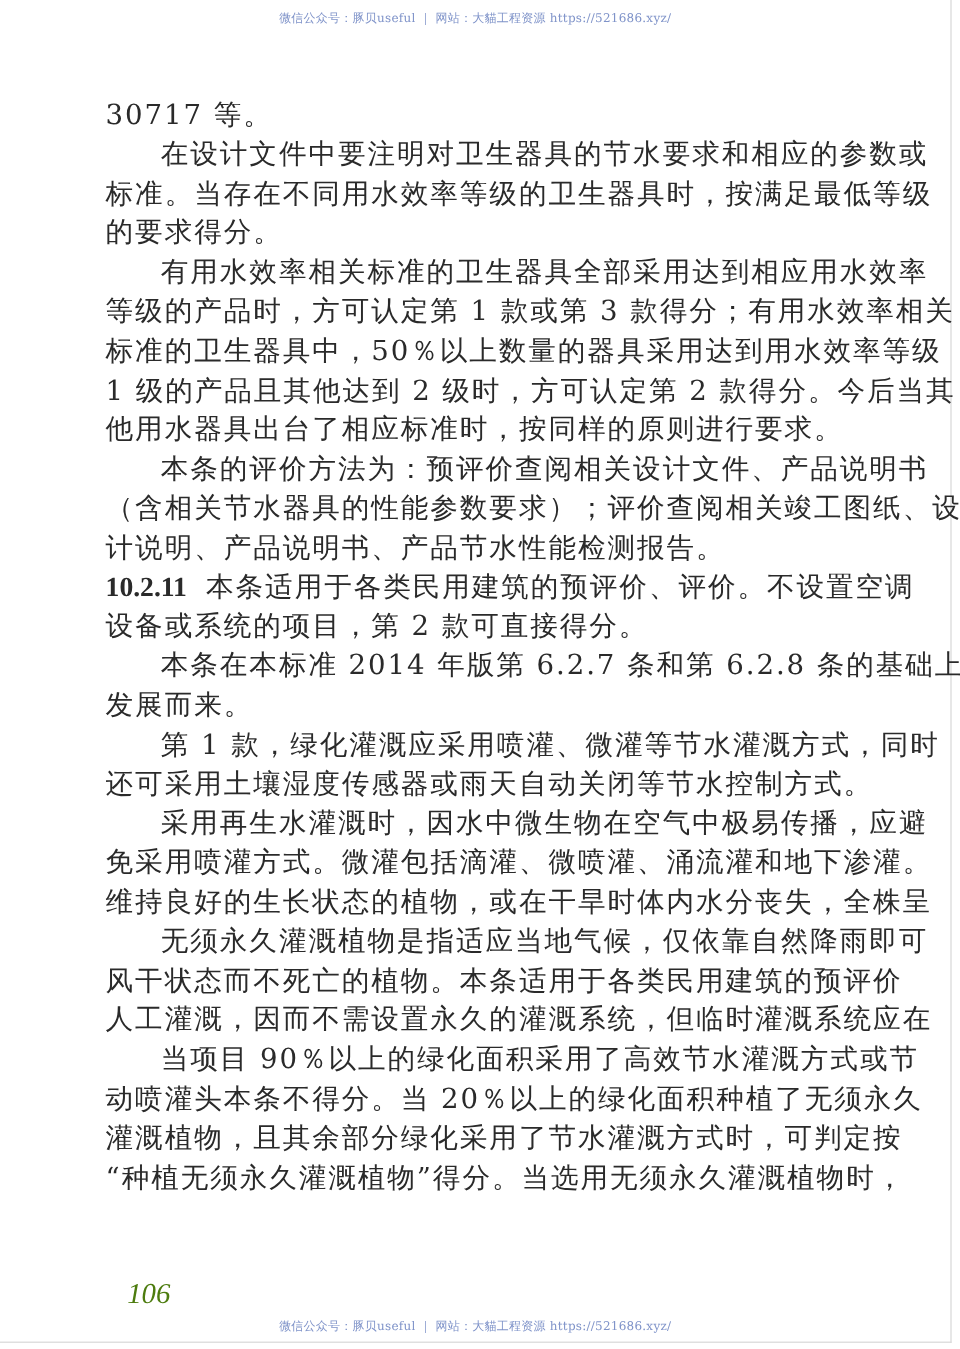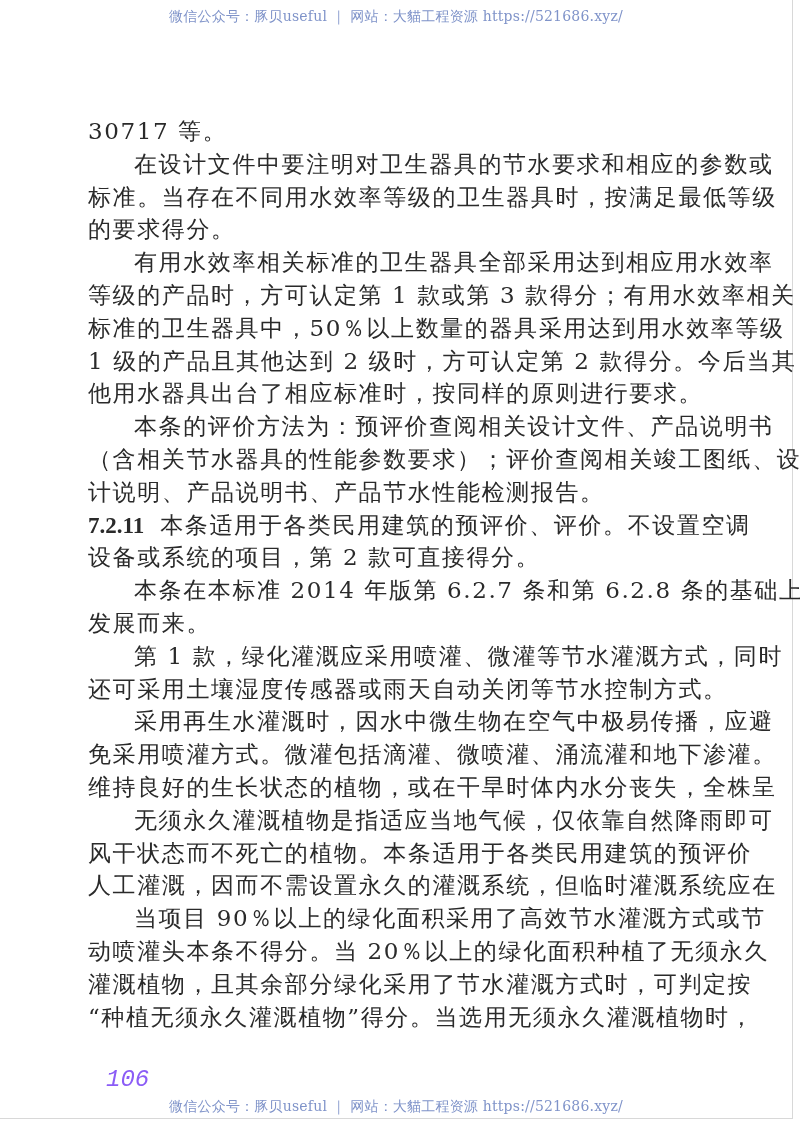--- a/index.html
+++ b/index.html
@@ -24,32 +24,31 @@
     border-right: 1px solid #d8d8d8;
     border-bottom: 1px solid #d8d8d8;
     background: #ffffff;
   }
   .watermark {
     position: absolute;
     left: 0;
     width: 792px;
     text-align: center;
     font-family: "DejaVu Serif", serif;
-    font-size: 14px;
+    font-size: 10px;
     color: #7f93c9;
     letter-spacing: 0.2px;
   }
   .watermark.top { top: 8px; }
   .watermark.bottom { top: 1098px; }
   .content {
     position: absolute;
     left: 88px;
     top: 80px;
     width: 626px;
-    margin-top: 35px;
   }
   .line {
     height: 32.8px;
     line-height: 32.8px;
     font-size: 23px;
     white-space: nowrap;
     text-align: justify;
     text-align-last: justify;
     letter-spacing: 1.6px;
   }
@@ -58,24 +57,24 @@
   .clause-no {
     font-family: "Liberation Serif", serif;
     font-weight: bold;
     letter-spacing: 0;
     margin-right: 16px;
   }
   .page-number {
     position: absolute;
     left: 106px;
     top: 1066px;
-    font-family: Liberation Mono, monospace;
+    font-family: Liberation Serif, serif;
     font-style: italic;
     font-size: 24px;
-    color: #8b5cf6;
+    color: #4d7c0f;
   }
 </style>
 </head>
 <body>
 
 <div class="page">
   <div class="watermark top">微信公众号：豚贝useful ｜ 网站：大貓工程资源 https://521686.xyz/</div>
 
   <div class="content">
     <div class="line last">30717 等。</div>
@@ -83,21 +82,21 @@
     <div class="line">标准。当存在不同用水效率等级的卫生器具时，按满足最低等级</div>
     <div class="line last">的要求得分。</div>
     <div class="line indent">有用水效率相关标准的卫生器具全部采用达到相应用水效率</div>
     <div class="line">等级的产品时，方可认定第 1 款或第 3 款得分；有用水效率相关</div>
     <div class="line">标准的卫生器具中，50％以上数量的器具采用达到用水效率等级</div>
     <div class="line">1 级的产品且其他达到 2 级时，方可认定第 2 款得分。今后当其</div>
     <div class="line last">他用水器具出台了相应标准时，按同样的原则进行要求。</div>
     <div class="line indent">本条的评价方法为：预评价查阅相关设计文件、产品说明书</div>
     <div class="line">（含相关节水器具的性能参数要求）；评价查阅相关竣工图纸、设</div>
     <div class="line last">计说明、产品说明书、产品节水性能检测报告。</div>
-    <div class="line"><span class="clause-no">7.2.11</span><span>本条适用于各类民用建筑的预评价、评价。不设置空调</span></div>
+    <div class="line"><span class="clause-no">10.2.11</span><span>本条适用于各类民用建筑的预评价、评价。不设置空调</span></div>
     <div class="line last">设备或系统的项目，第 2 款可直接得分。</div>
     <div class="line indent">本条在本标准 2014 年版第 6.2.7 条和第 6.2.8 条的基础上</div>
     <div class="line last">发展而来。</div>
     <div class="line indent">第 1 款，绿化灌溉应采用喷灌、微灌等节水灌溉方式，同时</div>
     <div class="line last">还可采用土壤湿度传感器或雨天自动关闭等节水控制方式。</div>
     <div class="line indent">采用再生水灌溉时，因水中微生物在空气中极易传播，应避</div>
     <div class="line last">免采用喷灌方式。微灌包括滴灌、微喷灌、涌流灌和地下渗灌。</div>
     <div class="line">维持良好的生长状态的植物，或在干旱时体内水分丧失，全株呈</div>
     <div class="line indent">无须永久灌溉植物是指适应当地气候，仅依靠自然降雨即可</div>
     <div class="line">风干状态而不死亡的植物。本条适用于各类民用建筑的预评价</div>

